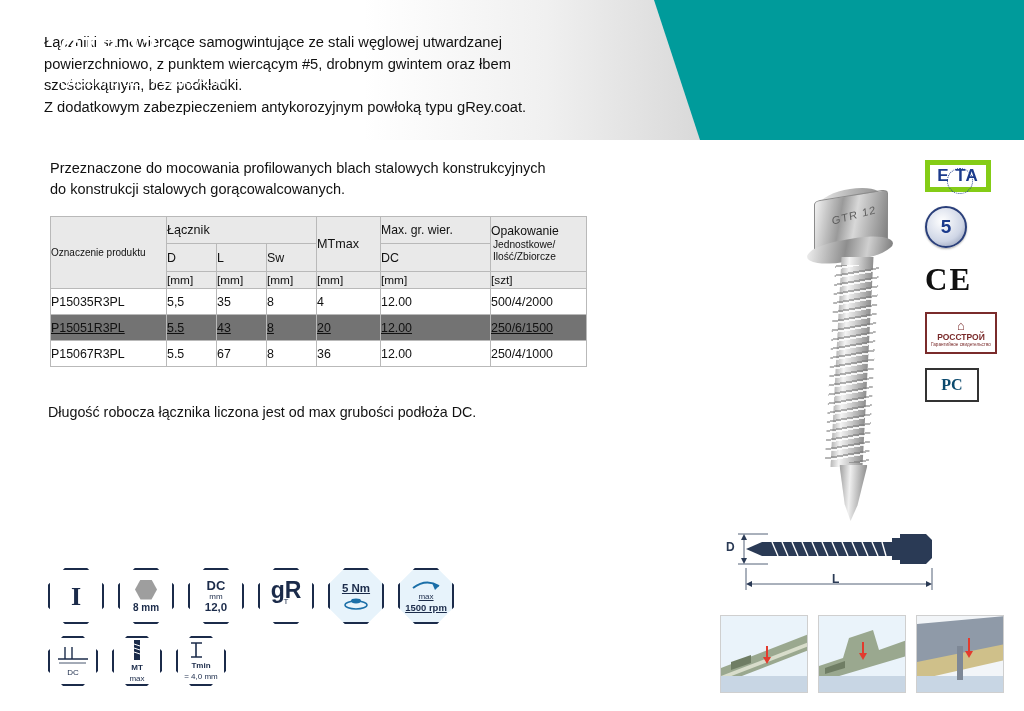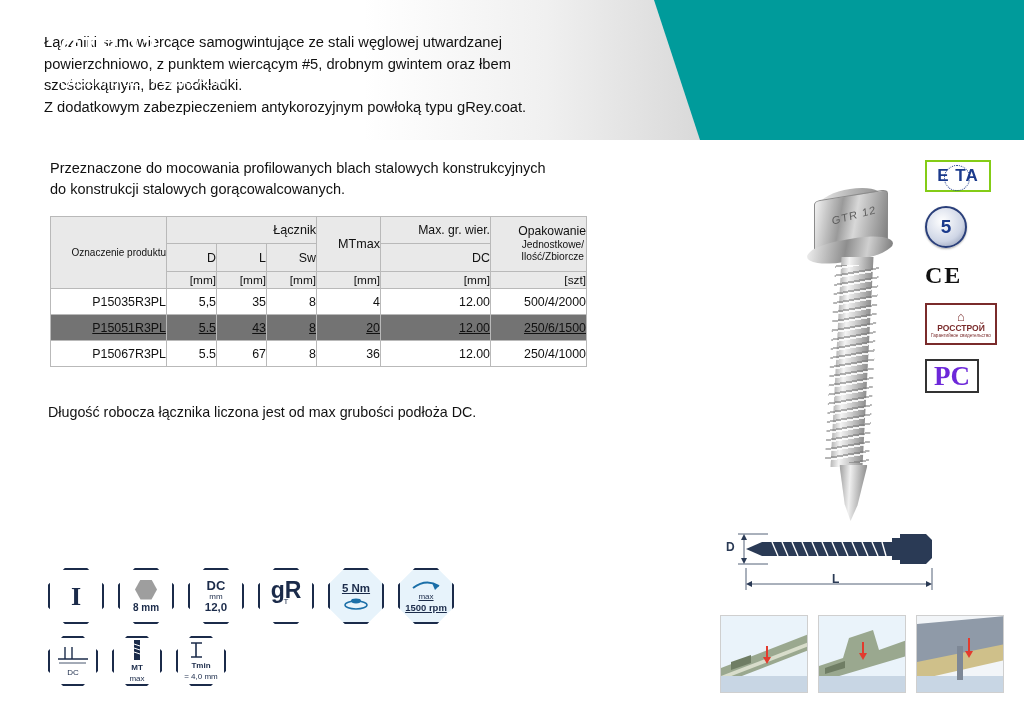--- a/index.html
+++ b/index.html
@@ -50,21 +50,21 @@
 
   
   .tbl-wrap { position:absolute; left:50px; top:216px; }
   table.spec {
     border-collapse:collapse;
     font-size:12.4px;
     color:#111;
   }
   table.spec th, table.spec td {
     border:1px solid #b9b9b9;
-    text-align:right;
+    text-align:left;
     padding:0;
   }
   table.spec thead th { background:#e9e9e9; font-weight:normal; }
   .h-prod { width:116px; height:72px; font-size:10px; line-height:20px; }
   .h-lacz { height:24px; font-size:12.6px; }
   .h-mt   { width:64px; font-size:12.6px; }
   .h-dcgrp{ width:110px; font-size:12.2px; }
   .h-opak { width:96px; font-size:12.2px; line-height:14px; }
   .h-sub  { height:24px; width:50px; font-size:12.4px; }
   .h-unit { height:15px; font-size:11.8px; }
@@ -75,49 +75,49 @@
   .note {
     position:absolute; left:48px; top:404px;
     font-size:14.3px; color:#111;
   }
 
   
   .certs { position:absolute; left:925px; top:160px; width:90px; }
   .cert-item { margin-bottom:14px; display:flex; justify-content:flex-start; }
 
   .eota {
-    width:66px; height:32px; border:2px solid #84cc16; background:#fff;
+    width:66px; height:32px; border:5px solid #84cc16; background:#fff;
     display:flex; align-items:center; justify-content:center;
     color:#1b3a8c; font-weight:bold; font-size:17px; letter-spacing:1px;
     position:relative;
   }
   .eota .star-ring {
     position:absolute; left:17px; top:3px; width:26px; height:26px;
     border-radius:50%; border:1px dotted #1b3a8c;
   }
   .badge-round {
     width:42px; height:42px; border-radius:50%;
     background:radial-gradient(circle at 40% 35%, #ffffff, #cfd6e6 60%, #7e8aa8 100%);
     border:2px solid #2a3f7a; color:#1b3a8c;
     display:flex; align-items:center; justify-content:center;
     font-size:19px; font-weight:bold;
     box-shadow:0 1px 2px rgba(0,0,0,.3);
   }
-  .ce { font-size:24px; font-weight:bold; color:#111; letter-spacing:2px; font-family:"Liberation Serif", serif; }
+  .ce { font-size:31px; font-weight:bold; color:#111; letter-spacing:2px; font-family:"Liberation Serif", serif; }
   .rosstroy {
     width:72px; height:42px; border:2px solid #7a2b2b; background:#fff;
     display:flex; flex-direction:column; align-items:center; justify-content:center;
   }
   .rosstroy .rs-roof { font-size:13px; color:#7a2b2b; line-height:12px; }
   .rosstroy .rs-txt { font-size:8.5px; color:#7a2b2b; font-weight:bold; }
   .rosstroy .rs-small { font-size:4.6px; color:#7a2b2b; }
   .pc-mark {
     width:54px; height:34px; border:2px solid #333; background:#fff;
     display:flex; align-items:center; justify-content:center;
-    font-size:27px; font-weight:bold; color:#6d28d9; font-family:"Liberation Serif", serif;
+    font-size:16px; font-weight:bold; color:#0c4a6e; font-family:"Liberation Serif", serif;
   }
 
   
   .screw-photo { position:absolute; left:790px; top:195px; width:120px; height:330px; }
   .screw-photo .head {
     position:absolute; left:24px; top:0; width:74px; height:56px;
     background:linear-gradient(100deg,#f2f2f2,#9a9a9a 35%,#d8d8d8 55%,#7e7e7e 100%);
     border-radius:6px/4px;
     transform:skewY(-9deg);
     border:1px solid #8b8b8b;

